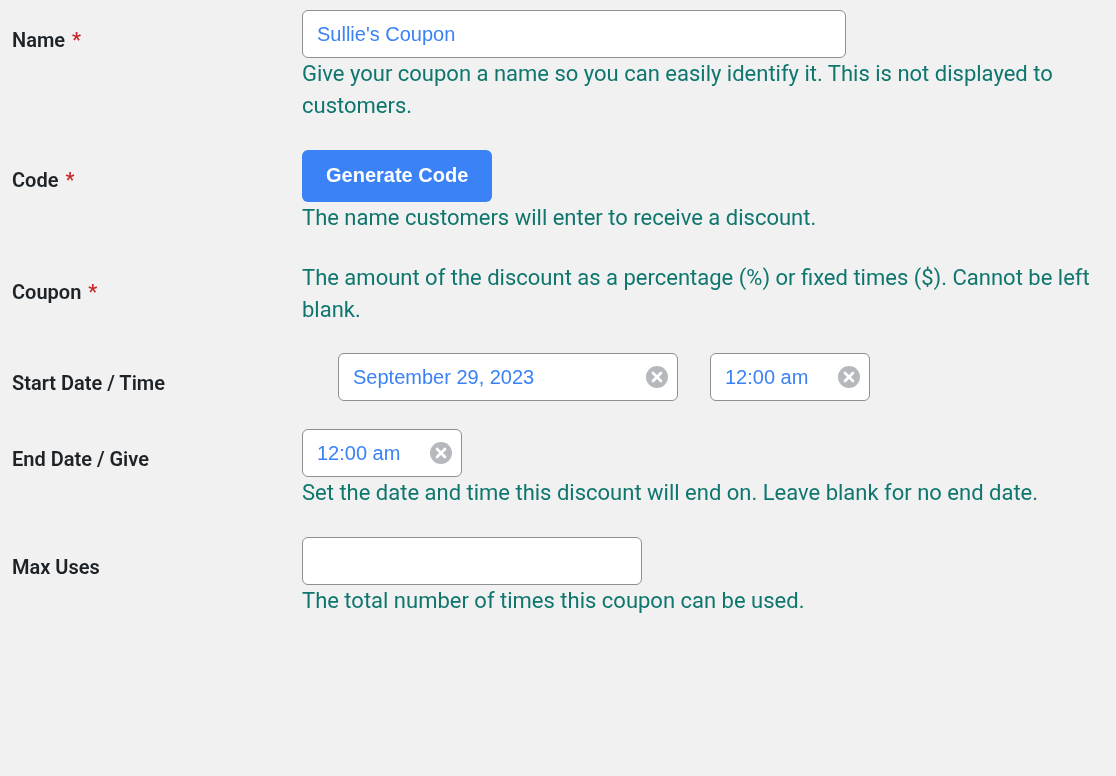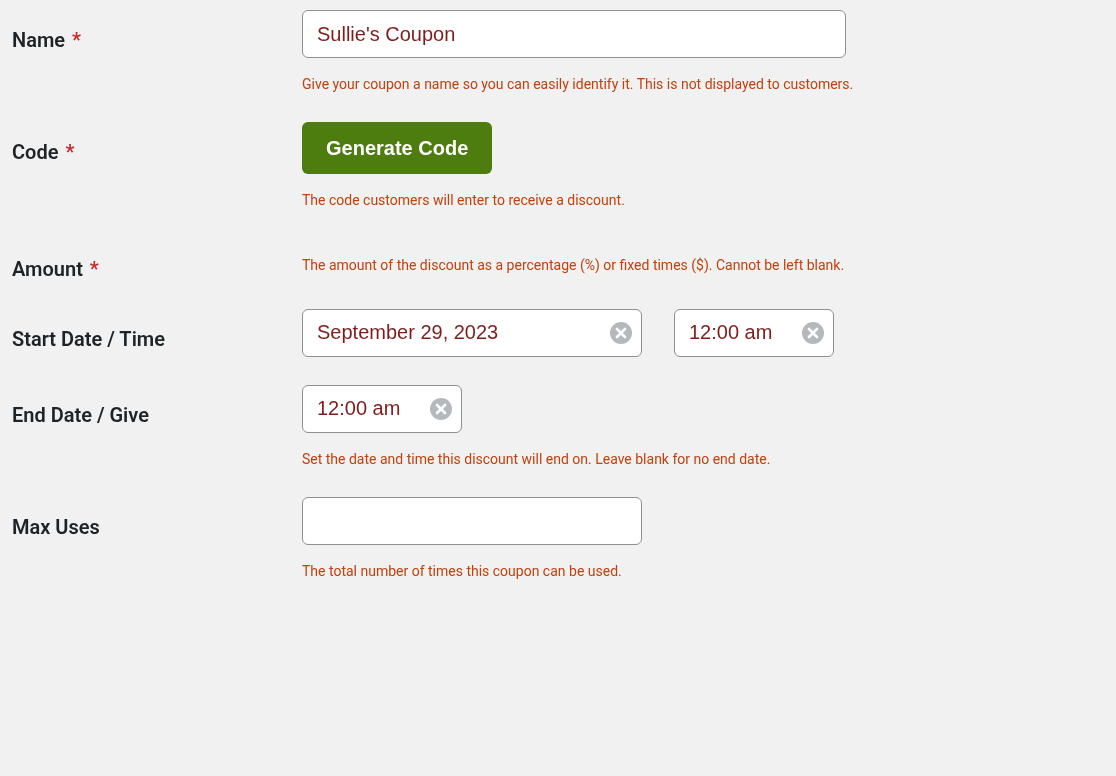--- a/index.html
+++ b/index.html
@@ -35,21 +35,21 @@
       display: flex;
       gap: 32px;
       align-items: center;
     }
     input[type="text"] {
       height: 48px;
       border: 1px solid #8c8f94;
       border-radius: 6px;
       padding: 16px 14px;
       font-size: 20px;
-      color: #7f1d1d;
+      color: #3b82f6;
       background: #fff;
       outline: none;
     }
     .inp-name { width: 544px; }
     .inp-code { width: 340px; }
     .inp-amount {
       width: 268px;
       border-top-right-radius: 0;
       border-bottom-right-radius: 0;
       border-right: none;
@@ -72,52 +72,51 @@
       justify-content: space-between;
       cursor: pointer;
     }
     .unit-select .unit-label {
       font-size: 20px;
       color: #1d2327;
     }
     .unit-select svg { width: 16px; height: 16px; flex-shrink: 0; }
     .btn {
       height: 52px;
-      background: #4d7c0f;
+      background: #3b82f6;
       color: #fff;
       border: none;
       border-radius: 6px;
       padding: 0 24px;
       font-size: 20px;
       font-weight: 600;
       cursor: pointer;
     }
     .help {
-      margin-top: 16px;
-      font-size: 14px;
-      color: #c2410c;
+      font-size: 22px;
+      color: #0f766e;
       line-height: 1.45;
     }
     .clearable {
       position: relative;
       display: inline-block;
     }
     .clearable input {
       padding-right: 42px;
     }
     .clear-icon {
       position: absolute;
       right: 10px;
       top: 50%;
       transform: translateY(-50%);
       width: 22px;
       height: 22px;
       cursor: pointer;
     }
-    .inp-date { width: 340px; }
+    .inp-date { width: 340px; margin-left: 36px; }
     .inp-time { width: 160px; }
     .inp-max  { width: 340px; }
   </style>
 </head>
 <body>
 
 <div class="form-row">
   <div class="label-col">
     <span>Name</span><span class="req">&nbsp;*</span>
   </div>
@@ -130,27 +129,27 @@
 </div>
 
 <div class="form-row">
   <div class="label-col">
     <span>Code</span><span class="req">&nbsp;*</span>
   </div>
   <div class="field-col">
     <div class="controls">
       <button class="btn">Generate Code</button>
     </div>
-    <div class="help">The code customers will enter to receive a discount.</div>
-  </div>
-</div>
-
-<div class="form-row">
-  <div class="label-col">
-    <span>Amount</span><span class="req">&nbsp;*</span>
+    <div class="help">The name customers will enter to receive a discount.</div>
+  </div>
+</div>
+
+<div class="form-row">
+  <div class="label-col">
+    <span>Coupon</span><span class="req">&nbsp;*</span>
   </div>
   <div class="field-col">
     <div class="help">The amount of the discount as a percentage (%) or fixed times ($). Cannot be left blank.</div>
   </div>
 </div>
 
 <div class="form-row">
   <div class="label-col">
     <span>Start Date / Time</span>
   </div>

